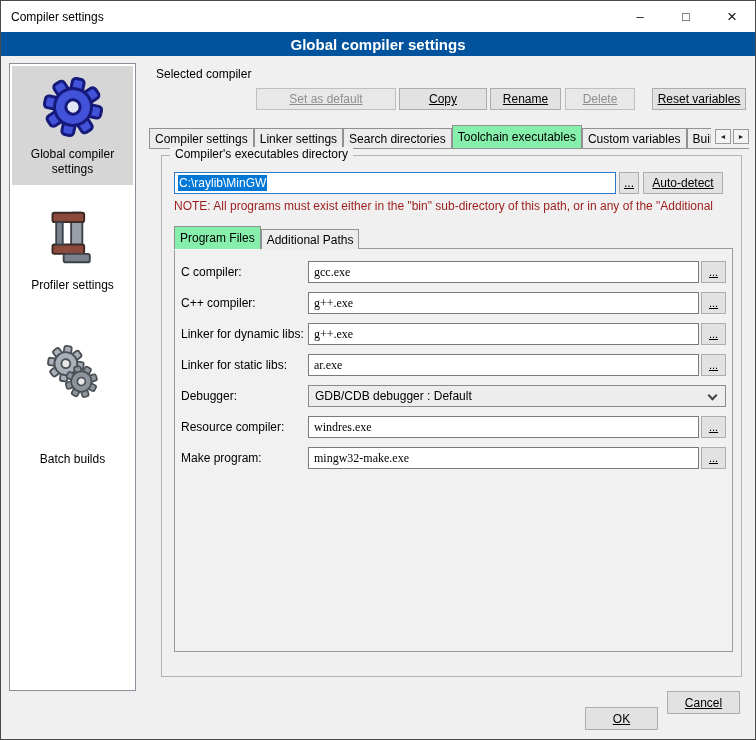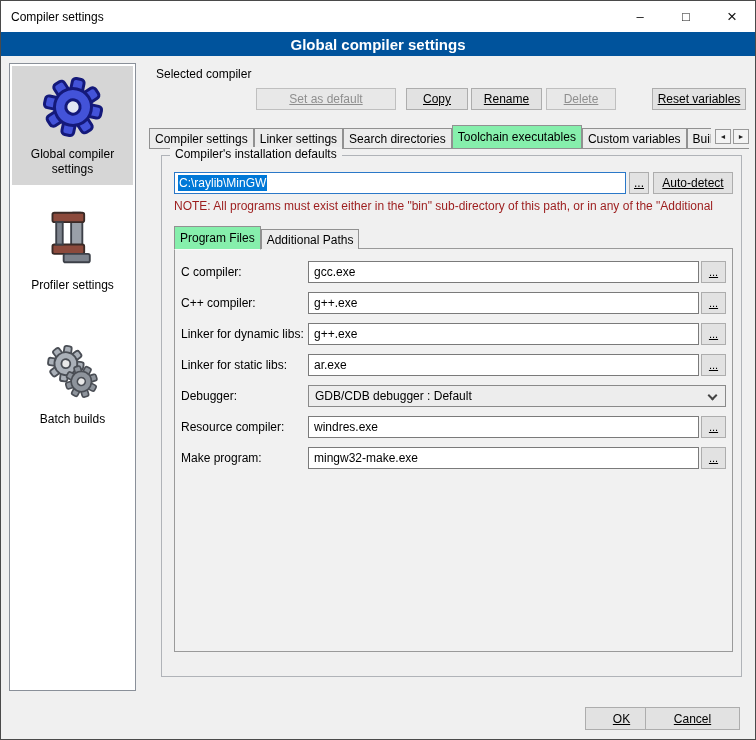--- a/index.html
+++ b/index.html
@@ -13,62 +13,62 @@
   .titlebar-title { flex:1; font-size:12px; color:#000; padding-left:10px; }
   .caption-btn { width:46px; height:31px; display:flex; align-items:center; justify-content:center; font-size:13px; color:#111; cursor:default; }
   .caption-btn.close { font-size:17px; }
   
   .dlg-header { height:24px; background:#00539C; color:#fff; font-size:15px; font-weight:bold; display:flex; align-items:center; justify-content:center; }
   
   .sidebar { position:absolute; left:8px; top:62px; width:127px; height:628px; background:#fff; border:1px solid #8a9099; padding:2px; }
   .side-item { display:flex; flex-direction:column; align-items:center; padding:10px 2px 8px; }
   .side-item.selected { background:#d6d6d6; }
   .side-item.m12 { margin-top:12px; }
-  .side-item.m30 { margin-top:30px; }
+  .side-item.m30 { margin-top:30px;gap:40px; }
   .side-label { font-size:12px; text-align:center; margin-top:9px; line-height:1.25; color:#000; }
   
   .main { position:absolute; left:148px; top:60px; width:600px; }
   .sc-label { font-size:12px; margin:6px 0 3px 7px; }
   .combo { position:relative; margin-left:7px; width:590px; height:22px; border:1px solid #7a7a7a; background:#fff; display:flex; align-items:center; padding-left:6px; font-size:12px; }
   .chev { position:absolute; right:9px; top:6px; width:7px; height:7px; border-right:2px solid #444; border-bottom:2px solid #444; transform:rotate(45deg); }
   .btnrow { display:flex; margin:7px 0 0 7px; width:590px; }
   .btn { height:22px; background:#e2e2e2; border:1px solid #adadad; font-size:12px; color:#000; display:flex; align-items:center; justify-content:center; cursor:default;text-decoration:underline; }
   .btn.disabled { color:#8e8e8e; border-color:#bfbfbf; background:#e8e8e8; }
   .b-setdef { width:140px; margin-left:100px; }
-  .b-copy   { width:62px; margin-left:10px; }
+  .b-copy   { width:88px; margin-left:3px; }
   .b-rename { width:71px; margin-left:3px; }
   .b-delete { width:70px; margin-left:4px; }
   .b-reset  { width:94px; margin-left:auto; }
   
   .tabrow { display:flex; align-items:flex-end; margin-top:14px; width:600px; border-bottom:1px solid #919191; }
   .tabs-scroll { display:flex; align-items:flex-end; flex:1; overflow:hidden; height:24px; }
   .tab { font-size:12px; padding:3px 5px; border:1px solid #919191; border-bottom:none; background:#ececec; white-space:nowrap; height:20px; display:flex; align-items:center; }
   .tab.active { background:#86efac; height:24px; margin-bottom:-1px; border-bottom:1px solid #fbfbfb; z-index:2; }
   .tab-arrows { display:flex; gap:2px; margin:0 0 4px 4px; }
   .arrow-btn { width:16px; height:15px; border:1px solid #9a9a9a; background:#f3f3f3; font-size:7px; display:flex; align-items:center; justify-content:center; color:#222; }
   
   .groupbox { position:relative; margin:6px 7px 0 12px; height:522px; border:1px solid #b0b3b8; background:#f0f0f0; padding:14px 8px 8px 12px; }
   .gb-legend { position:absolute; top:-9px; left:8px; background:#f0f0f0; padding:0 5px; font-size:12px; }
   .dirrow { display:flex; align-items:center; margin-top:2px; }
   .dir-input { flex:1; height:22px; border:1px solid #2a78c8; background:#fff; display:flex; align-items:center; padding:0 3px; font-size:12px; overflow:hidden; }
   .dir-input .sel { background:#0078d7; color:#fff; padding:1px 1px; white-space:nowrap; }
   .b-browse { width:20px; height:22px; margin-left:3px; }
-  .b-autodetect { width:80px; height:22px; margin-left:4px; }
+  .b-autodetect { width:80px; height:22px; margin-left:4px; margin-right:10px; }
   .note { color:#9c1c1c; font-size:12px; margin-top:5px; white-space:nowrap; overflow:hidden; }
   
   .subtabs { display:flex; align-items:flex-end; margin-top:13px; }
   .panel { border:1px solid #9a9a9a; margin-top:-1px; background:#f1f1f1; padding:12px 6px 10px 6px; height:404px; }
   .frow { display:flex; align-items:center; margin-bottom:9px; }
   .flabel { width:127px; font-size:12px; }
-  .finput { flex:1; height:22px; border:1px solid #7a7a7a; background:#fff; font-size:12px; font-family:Liberation Sans, sans-serif; padding:0 5px; }
+  .finput { flex:1; height:22px; border:1px solid #7a7a7a; background:#fff; font-size:12px; font-family:Liberation Serif, serif; padding:0 5px; }
   .fcombo { position:relative; flex:1; height:22px; border:1px solid #8a8a8a; background:#ededed; display:flex; align-items:center; padding-left:6px; font-size:12px; }
   .b-small { width:25px; height:22px; margin-left:2px; font-size:11px; }
   
   .btn-ok { position:absolute; width:73px; height:23px; right:97px; bottom:9px; }
-  .btn-cancel { position:absolute; width:95px; height:23px; right:15px; bottom:9px; }
+  .btn-cancel { position:absolute; width:73px; height:23px; right:15px; bottom:25px; }
 </style>
 </head>
 <body>
 
 <div class="window">
 
   <div class="titlebar">
     <div class="titlebar-title">Compiler settings</div>
     <div class="caption-btn">–</div>
     <div class="caption-btn">□</div>
@@ -142,21 +142,21 @@
         <div class="tab">Custom variables</div>
         <div class="tab">Build</div>
       </div>
       <div class="tab-arrows">
         <div class="arrow-btn">◄</div>
         <div class="arrow-btn">►</div>
       </div>
     </div>
 
     <div class="groupbox">
-      <div class="gb-legend">Compiler's installation defaults</div>
+      <div class="gb-legend">Compiler's executables directory</div>
 
       <div class="dirrow">
         <div class="dir-input">
           <span class="sel">C:\raylib\MinGW</span>
         </div>
         <div class="btn b-browse">...</div>
         <div class="btn b-autodetect">Auto-detect</div>
       </div>
 
       <div class="note">NOTE: All programs must exist either in the "bin" sub-directory of this path, or in any of the "Additional</div>

